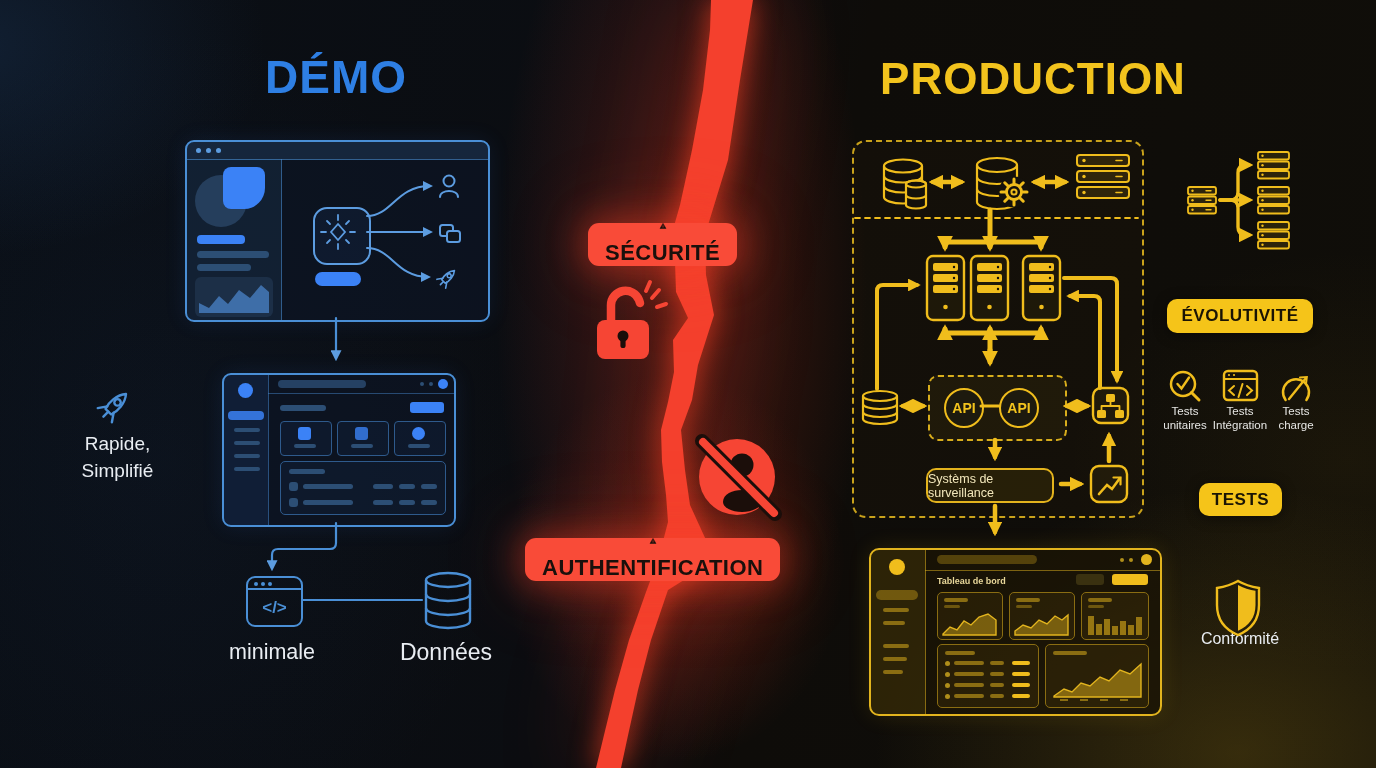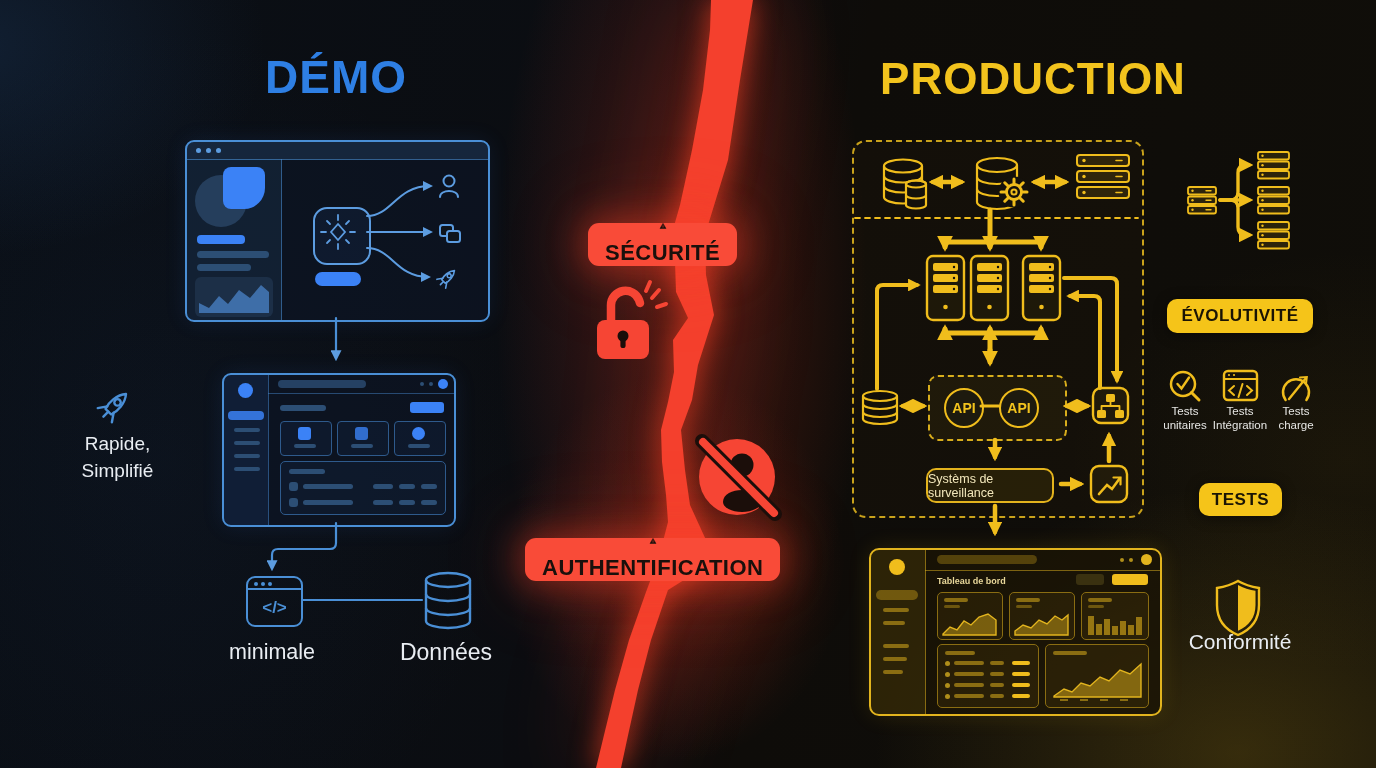--- a/index.html
+++ b/index.html
@@ -271,21 +271,21 @@
       <div>unitaires</div>
     </div>
     <div class="abs tests-label" style="left:1208px;top:405px">
       <div>Tests</div>
       <div>Intégration</div>
     </div>
     <div class="abs tests-label" style="left:1264px;top:405px">
       <div>Tests</div>
       <div>charge</div>
     </div>
-    <div class="abs wlabel" style="left:1160px;top:630px;width:160px;font-size:21px">Conformité</div>
+    <div class="abs wlabel" style="left:1160px;top:630px;width:160px;font-size:16px">Conformité</div>
   </div>
 
   <svg class="layer" style="z-index:3">
     <defs>
       <marker id="ab" viewBox="0 0 10 10" refX="7" refY="5" markerWidth="5" markerHeight="5" orient="auto-start-reverse">
           <path d="M0,0 L10,5 L0,10 Z" fill="#5c9ce0"></path>
         </marker>
       <marker id="ay" viewBox="0 0 10 10" refX="7" refY="5" markerWidth="3.2" markerHeight="3.2" orient="auto-start-reverse">
           <path d="M0,0 L10,5 L0,10 Z" fill="#f0bd1c"></path>
         </marker>

